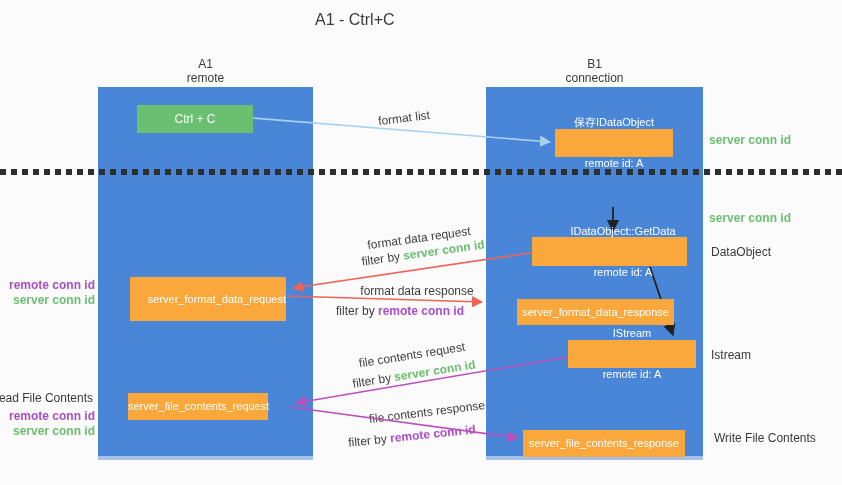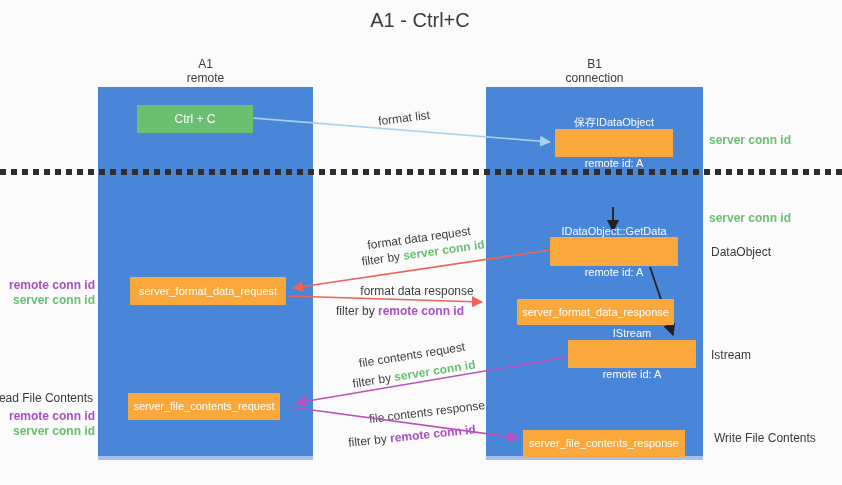--- a/index.html
+++ b/index.html
@@ -4,21 +4,21 @@
 <style>
   html,body { margin:0; padding:0; }
   .canvas {
     position:relative; width:842px; height:485px;
     background:#fbfbfb;
     font-family:"Liberation Sans", sans-serif;
     overflow:hidden;
   }
   .title {
     position:absolute; left:315px; top:10px; width:210px;
-    text-align:center; font-size:20px; line-height:20px; color:#3a3a3a;
+    text-align:left; font-size:16px; line-height:20px; color:#3a3a3a;
   }
   .col-header { position:absolute; top:57px; text-align:center; font-size:12px; line-height:14px; color:#3a3a3a; }
   .col-header.left  { left:98px;  width:215px; }
   .col-header.right { left:486px; width:217px; }
   .col {
     position:absolute; top:87px; height:373px; background:#4a86d8;
     border-bottom:4px solid #a6c0ea; box-sizing:border-box; z-index:1;
   }
   .col-left  { left:98px;  width:215px; }
   .col-right { left:486px; width:217px; }
@@ -31,25 +31,25 @@
     position:absolute; z-index:4; color:#ffffff; text-align:center;
     display:flex; flex-direction:column; justify-content:center;
     font-size:12px; line-height:14px;
   }
   .box.green  { background:#6abf70; }
   .box.orange { background:#faa73c;gap:28px; }
   .box.small  { font-size:11px; line-height:13px; }
   #box-ctrl-c    { left:137px; top:105px; width:116px; height:28px; }
   #box-save      { left:555px; top:129px; width:118px; height:28px; }
   #box-ctrl-v    { left:555px; top:181px; width:118px; height:25px; }
-  #box-getdata   { left:550px; top:237px; width:128px; height:29px; }
-  #box-fmt-req   { left:130px; top:277px; width:156px; height:28px; }
+  #box-getdata   { left:532px; top:237px; width:128px; height:29px;padding-left:27px; }
+  #box-fmt-req   { left:130px; top:277px; width:156px; height:44px;text-align:right; }
   #box-fmt-resp  { left:487px; top:299px; width:157px; height:26px;margin-left:30px; }
   #box-istream   { left:568px; top:340px; width:128px; height:28px; }
-  #box-file-req  { left:128px; top:393px; width:152px; height:27px; }
+  #box-file-req  { left:128px; top:393px; width:140px; height:27px; }
   #box-file-resp { left:523px; top:430px; width:162px; height:27px; }
   .side-label { position:absolute; font-size:12px; color:#3a3a3a; white-space:nowrap; z-index:2; }
   .green-text  { color:#6abf70; font-weight:bold; }
   .purple-text { color:#a94fc4; font-weight:bold; }
   #lbl-server-conn-top { left:709px; top:133px; }
   #lbl-server-conn-mid { left:709px; top:211px; }
   #lbl-dataobject      { left:711px; top:245px; }
   #lbl-istream         { left:711px; top:348px; }
   #lbl-write           { left:714px; top:431px; }
   #lbl-left-top    { right:747px; top:278px; text-align:right; line-height:15px; }

